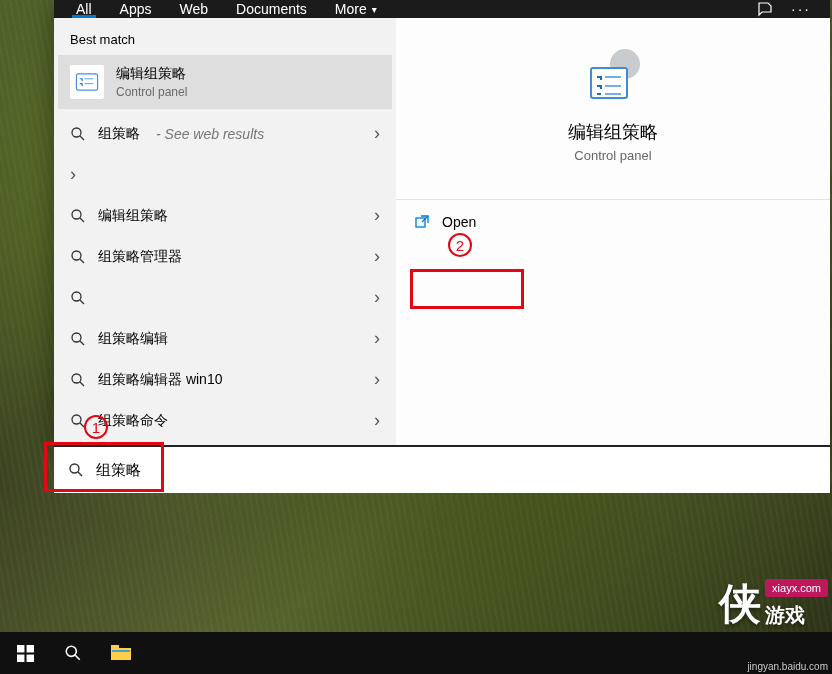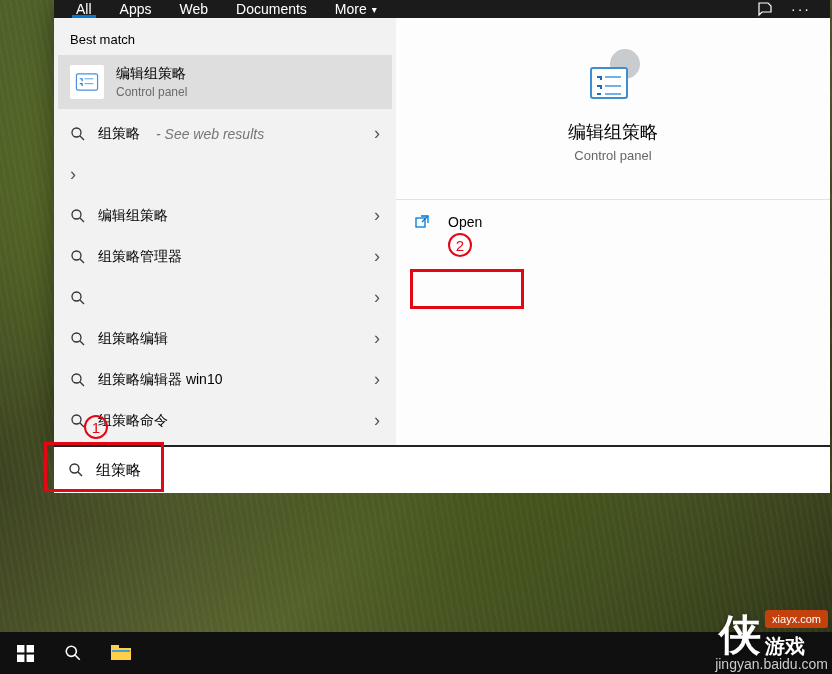--- a/index.html
+++ b/index.html
@@ -46,32 +46,32 @@
   .wi-suffix { color:#767676; font-style:italic; margin-left:4px; }
   .chev { color:#555; font-size:13px; }
 
   .right-hero { display:flex; flex-direction:column; align-items:center; padding-top:28px; padding-bottom:18px; }
   .hero-icon { width:72px; height:60px; margin-bottom:14px; position:relative; }
   .hero-title { font-size:18px; color:#000; }
   .hero-sub { font-size:13px; color:#666; margin-top:4px; }
 
   .divider { height:1px; background:#e2e2e2; margin:18px 0 0; }
   .action-row {
-    display:flex; align-items:center; gap:18px; padding:14px 18px; font-size:14px; color:#000; cursor:pointer;
+    display:flex; align-items:center; gap:12px; padding:14px 18px; font-size:14px; color:#000; cursor:pointer;
     position:relative;
   }
 
   .right-watermark {
     position:absolute; right:4px; bottom:2px; display:flex; flex-direction:column; align-items:flex-end;
     color:#fff; pointer-events:none; z-index:5;
   }
   .wm-top { display:flex; align-items:flex-end; gap:4px; }
   .wm-big { font-size:42px; font-weight:700; text-shadow:0 2px 4px rgba(0,0,0,0.5); line-height:1; }
-  .wm-pill { background:#c2410c; color:#fff; font-size:11px; padding:3px 7px; border-radius:3px; margin-bottom:6px; }
-  .wm-sub { font-size:14px; color:#ccc; text-shadow:0 1px 2px rgba(0,0,0,0.6); }
+  .wm-pill { background:#be185d; color:#fff; font-size:11px; padding:3px 7px; border-radius:3px; margin-bottom:6px; }
+  .wm-sub { font-size:10px; color:#ccc; text-shadow:0 1px 2px rgba(0,0,0,0.6);margin-top:36px; }
 
   .search-box-wrap {
     height:48px; background:#fff; border-top:2px solid #222; display:flex; align-items:center; padding:0 14px;
   }
   .search-box-wrap svg { margin-right:12px; }
   .search-text { font-size:15px; color:#000; flex:1; border:none; outline:none; }
 
   .taskbar {
     position:absolute; left:0; right:0; bottom:0; height:42px; background:#101010; display:flex; align-items:center;
     gap:2px; padding:0 2px;

